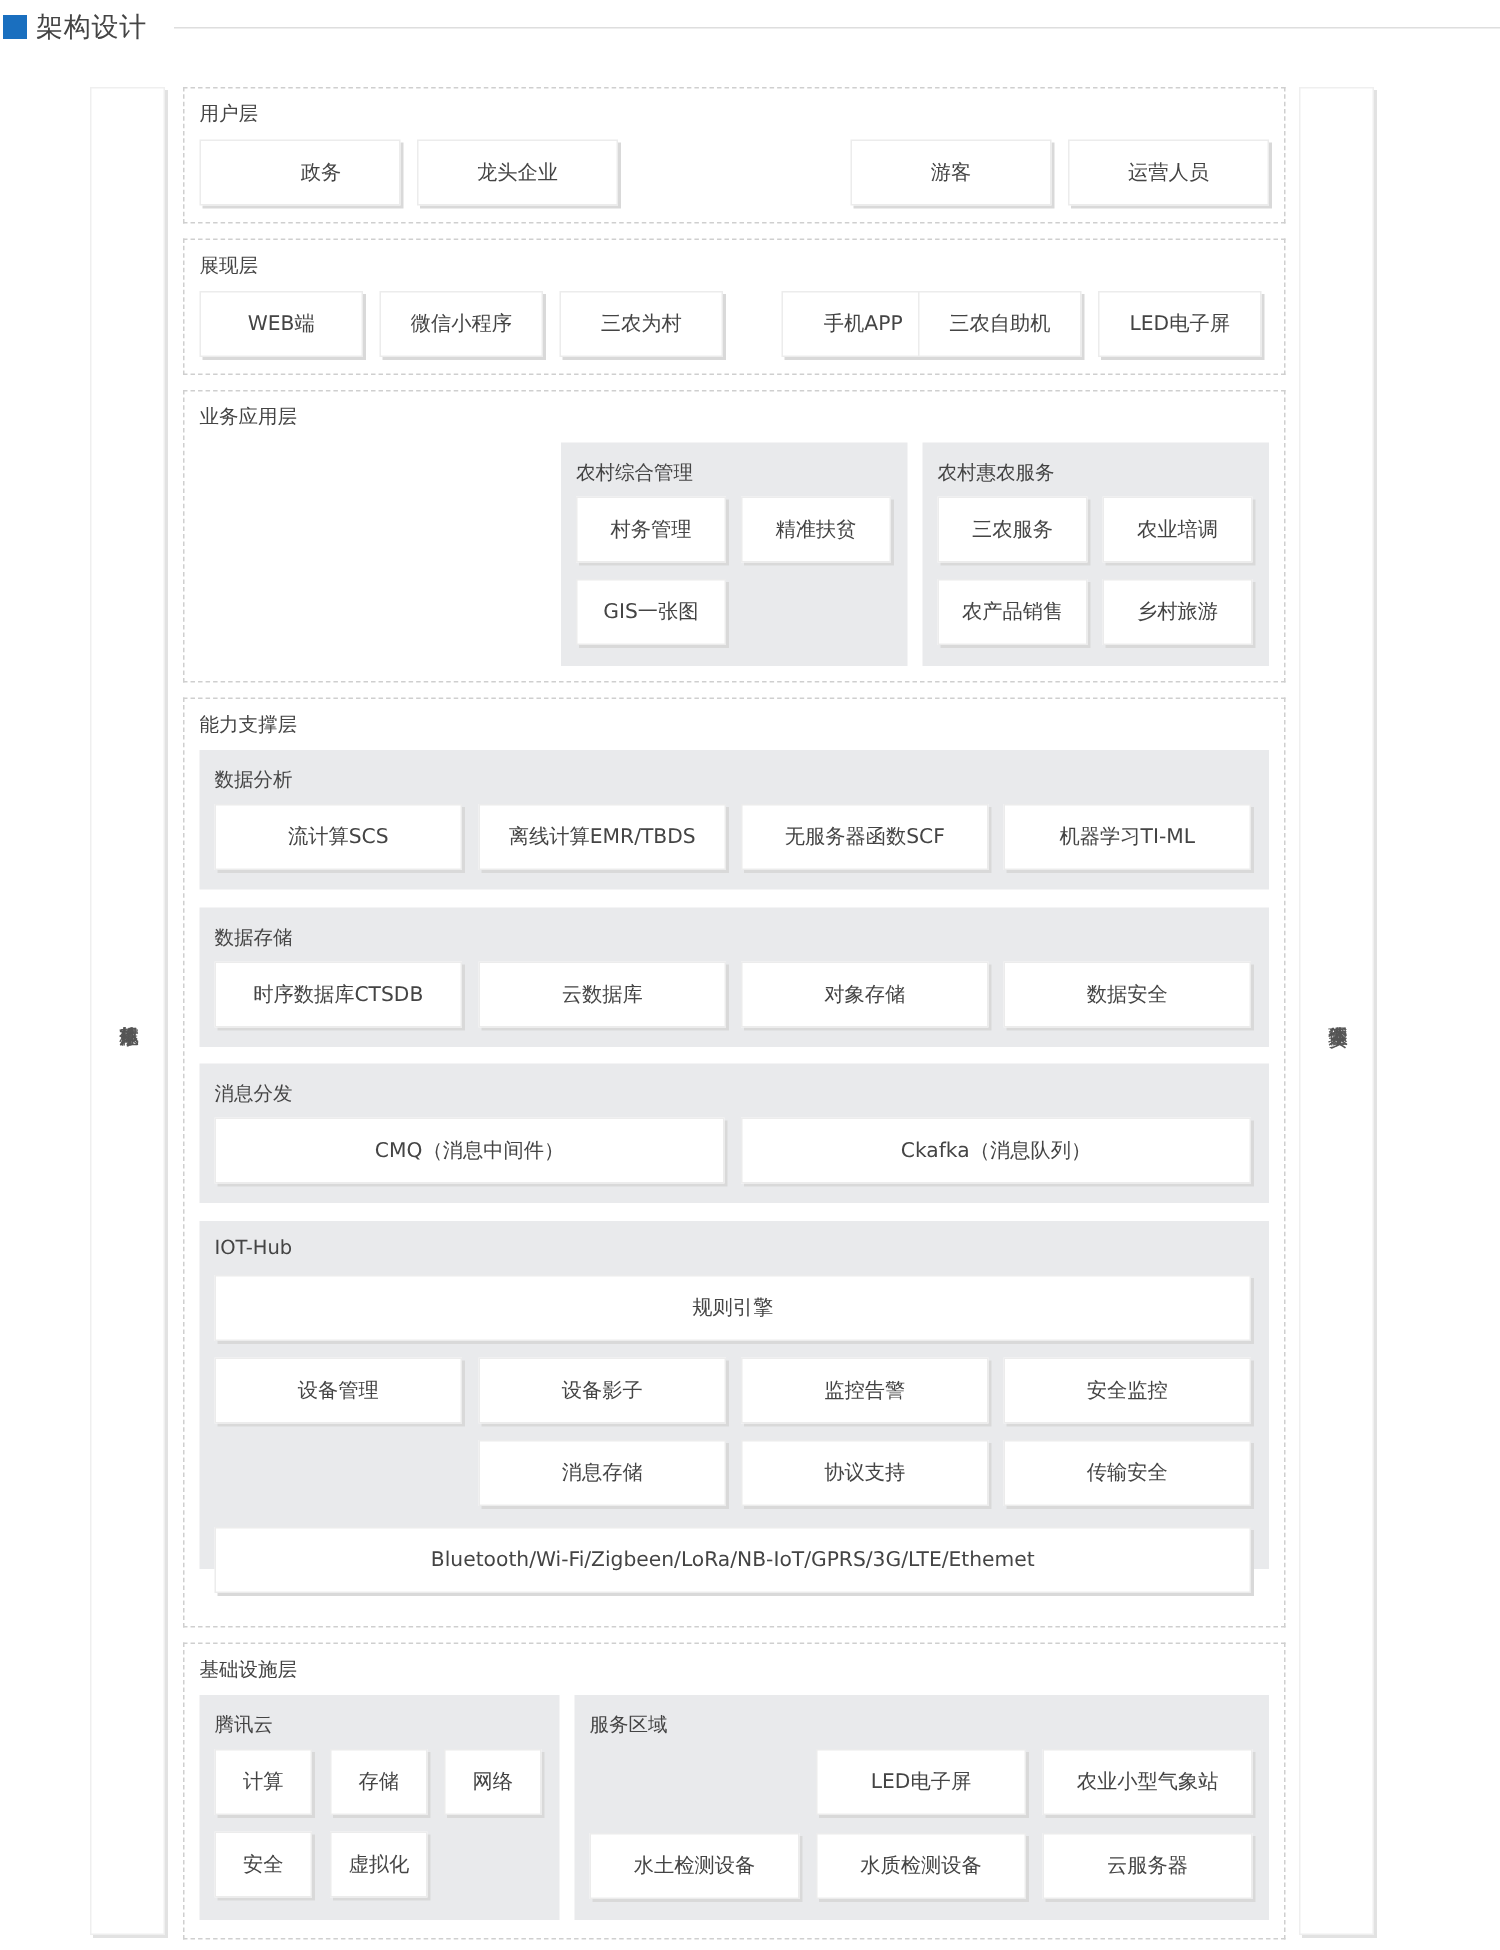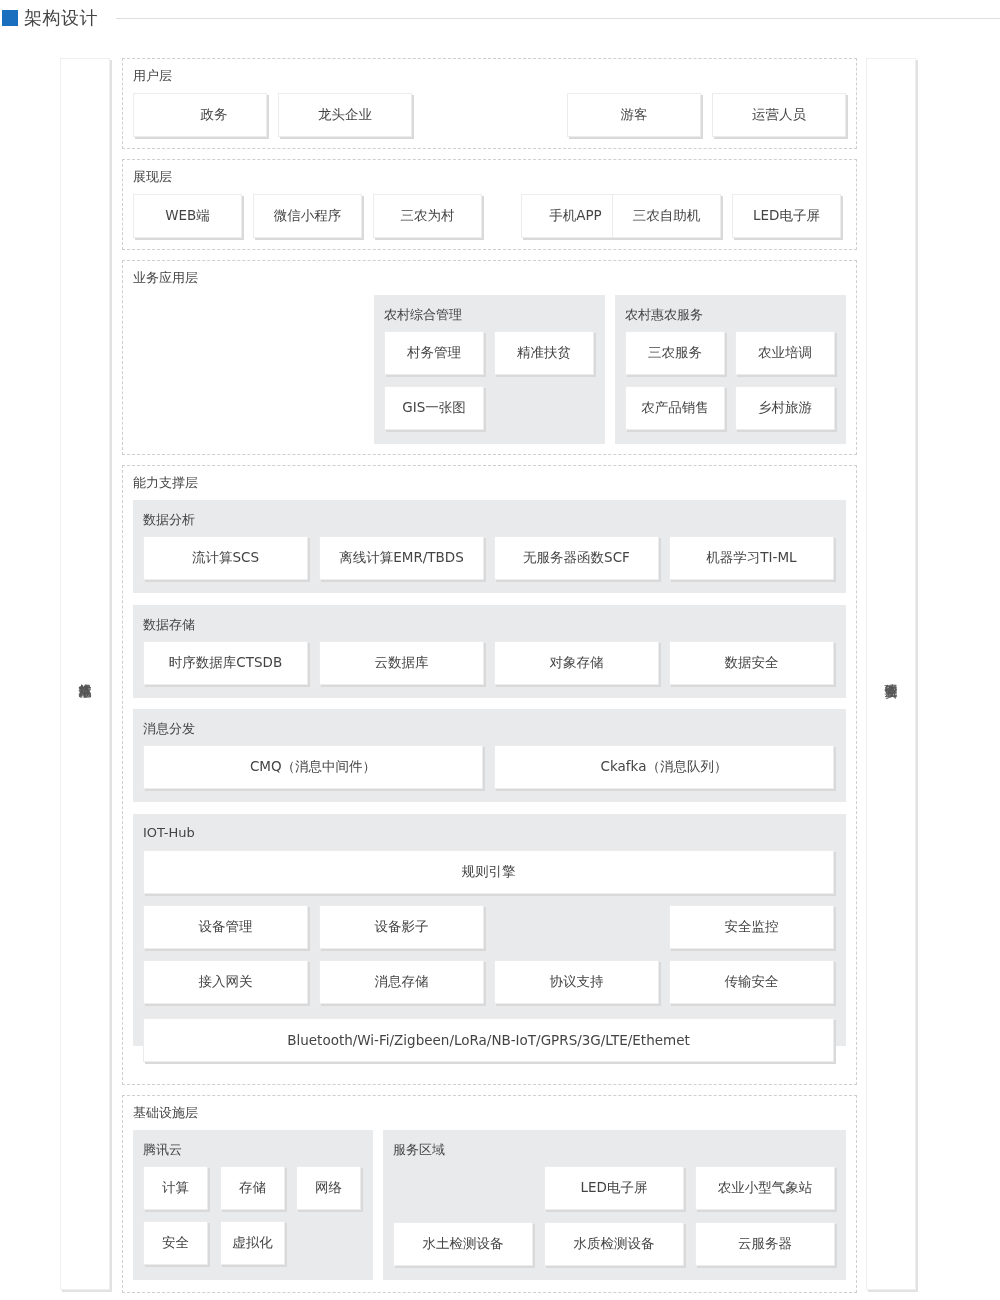--- a/index.html
+++ b/index.html
@@ -103,22 +103,22 @@
     <div class="group-title">消息分发</div>
     <div class="card" style="left:10px;top:36px;width:340px;height:44px;">CMQ（消息中间件）</div>
     <div class="card" style="left:361px;top:36px;width:340px;height:44px;">Ckafka（消息队列）</div>
   </div>
 
   <div class="group" style="left:10px;top:348px;width:713px;height:232px;">
     <div class="group-title">IOT-Hub</div>
     <div class="card" style="left:10px;top:36px;width:691px;height:44px;">规则引擎</div>
     <div class="card" style="left:10px;top:91px;width:165px;height:44px;">设备管理</div>
     <div class="card" style="left:186px;top:91px;width:165px;height:44px;">设备影子</div>
+    <div class="card" style="left:361px;top:91px;width:165px;height:44px;">监控告警</div>
     <div class="card" style="left:536px;top:91px;width:165px;height:44px;">安全监控</div>
-    <div class="card" style="left:10px;top:146px;width:165px;height:44px;">接入网关</div>
     <div class="card" style="left:186px;top:146px;width:165px;height:44px;">消息存储</div>
     <div class="card" style="left:361px;top:146px;width:165px;height:44px;">协议支持</div>
     <div class="card" style="left:536px;top:146px;width:165px;height:44px;">传输安全</div>
     <div class="card" style="left:10px;top:204px;width:691px;height:44px;">Bluetooth/Wi-Fi/Zigbeen/LoRa/NB-IoT/GPRS/3G/LTE/Ethemet</div>
   </div>
 </div>
 
 <div class="layer" style="top:1095px;height:198px;">
   <div class="layer-title" style="top:8px;">基础设施层</div>
 

